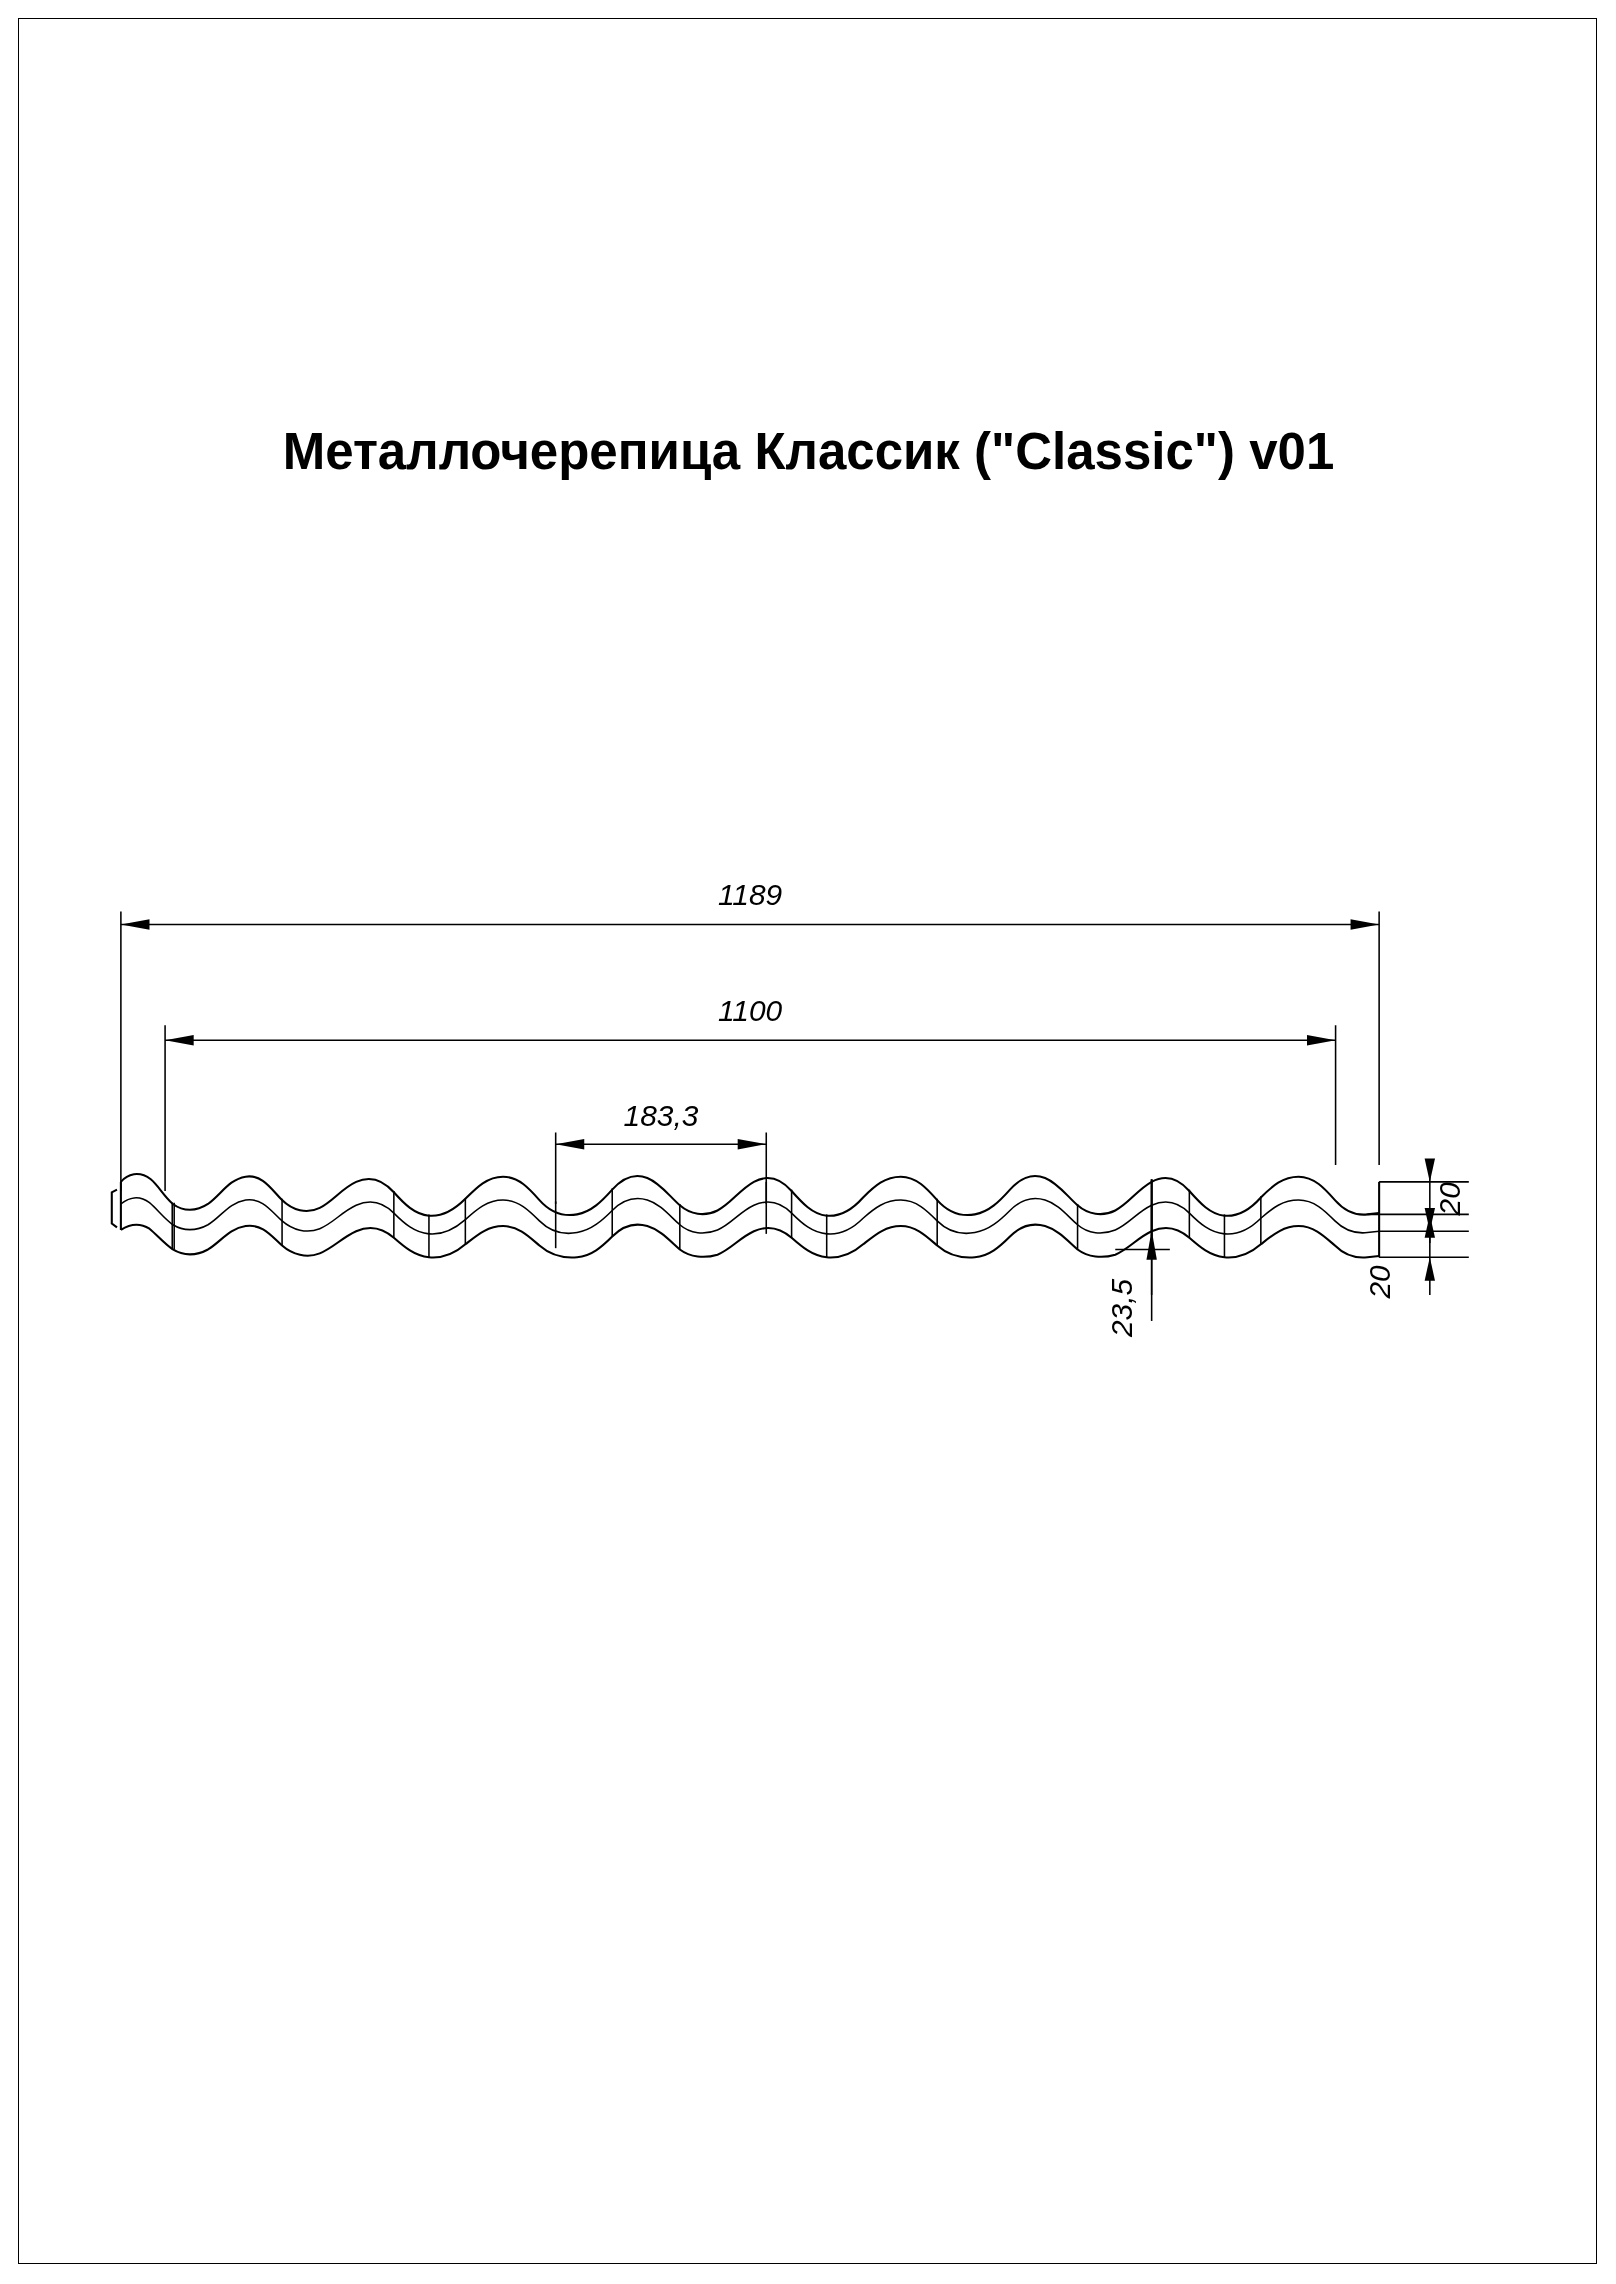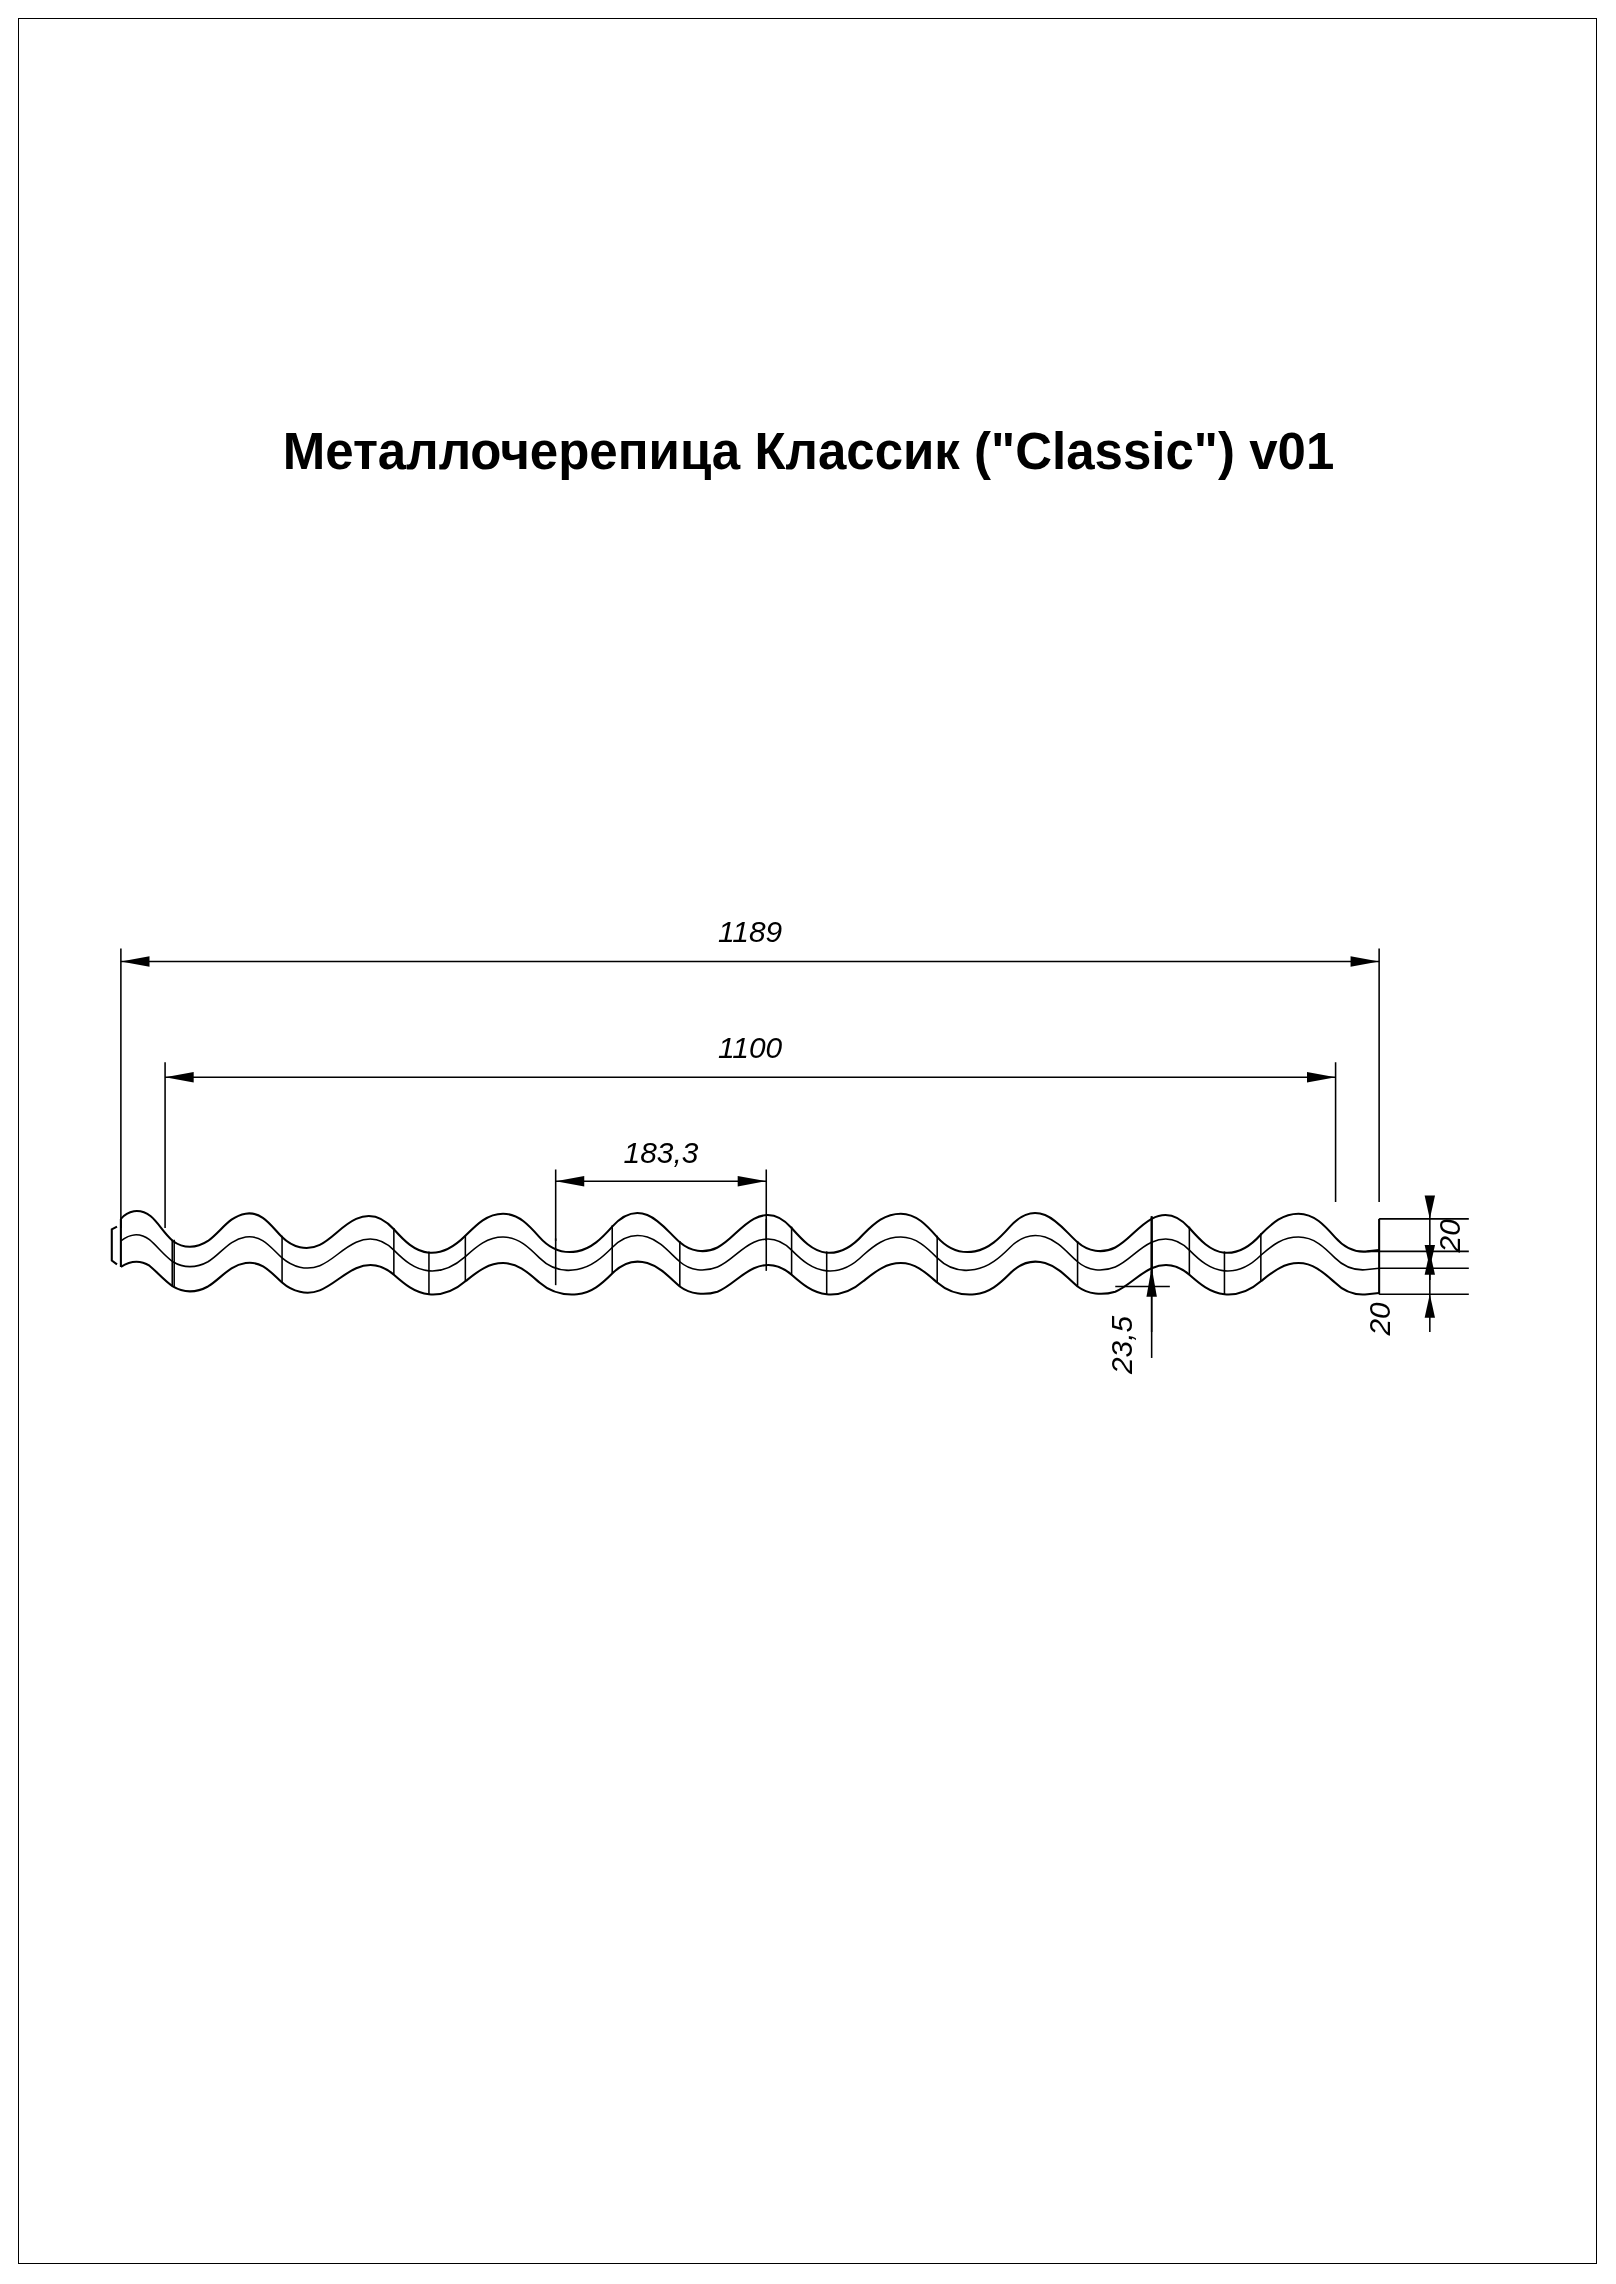--- a/index.html
+++ b/index.html
@@ -33,21 +33,21 @@
     width: 1617px;
     text-align: center;
     font-size: 51px;
     font-weight: bold;
     color: #000000;
     letter-spacing: 0px;
   }
   .drawing {
     position: absolute;
     left: 0;
-    top: 747px;
+    top: 710px;
     width: 1617px;
     height: 650px;
   }
   svg { display: block; }
   .ln { stroke: #000000; fill: none; }
   .thin { stroke-width: 2.4; }
   .med { stroke-width: 3.2; }
   .dim-text {
     font-family: "Liberation Sans", sans-serif;
     font-style: italic;

